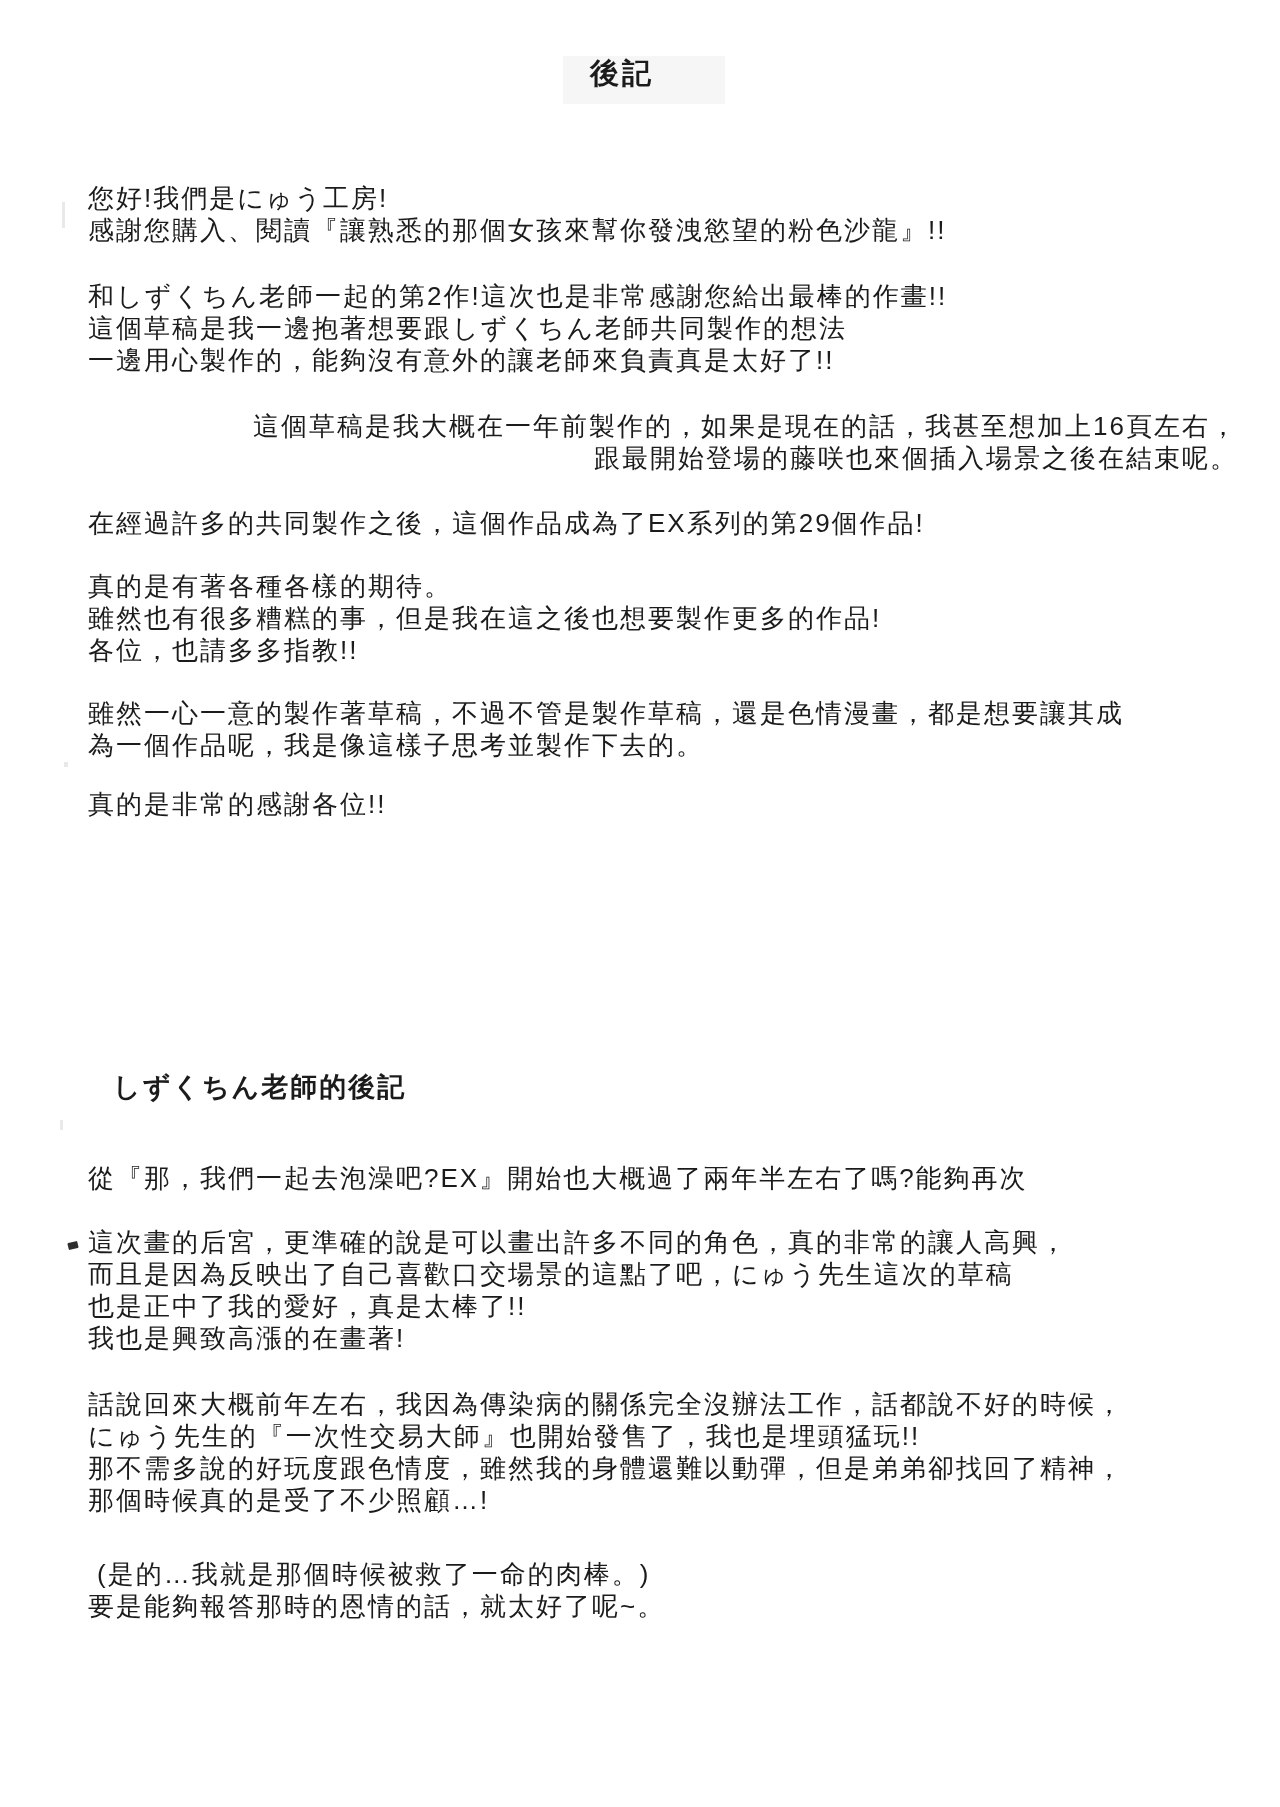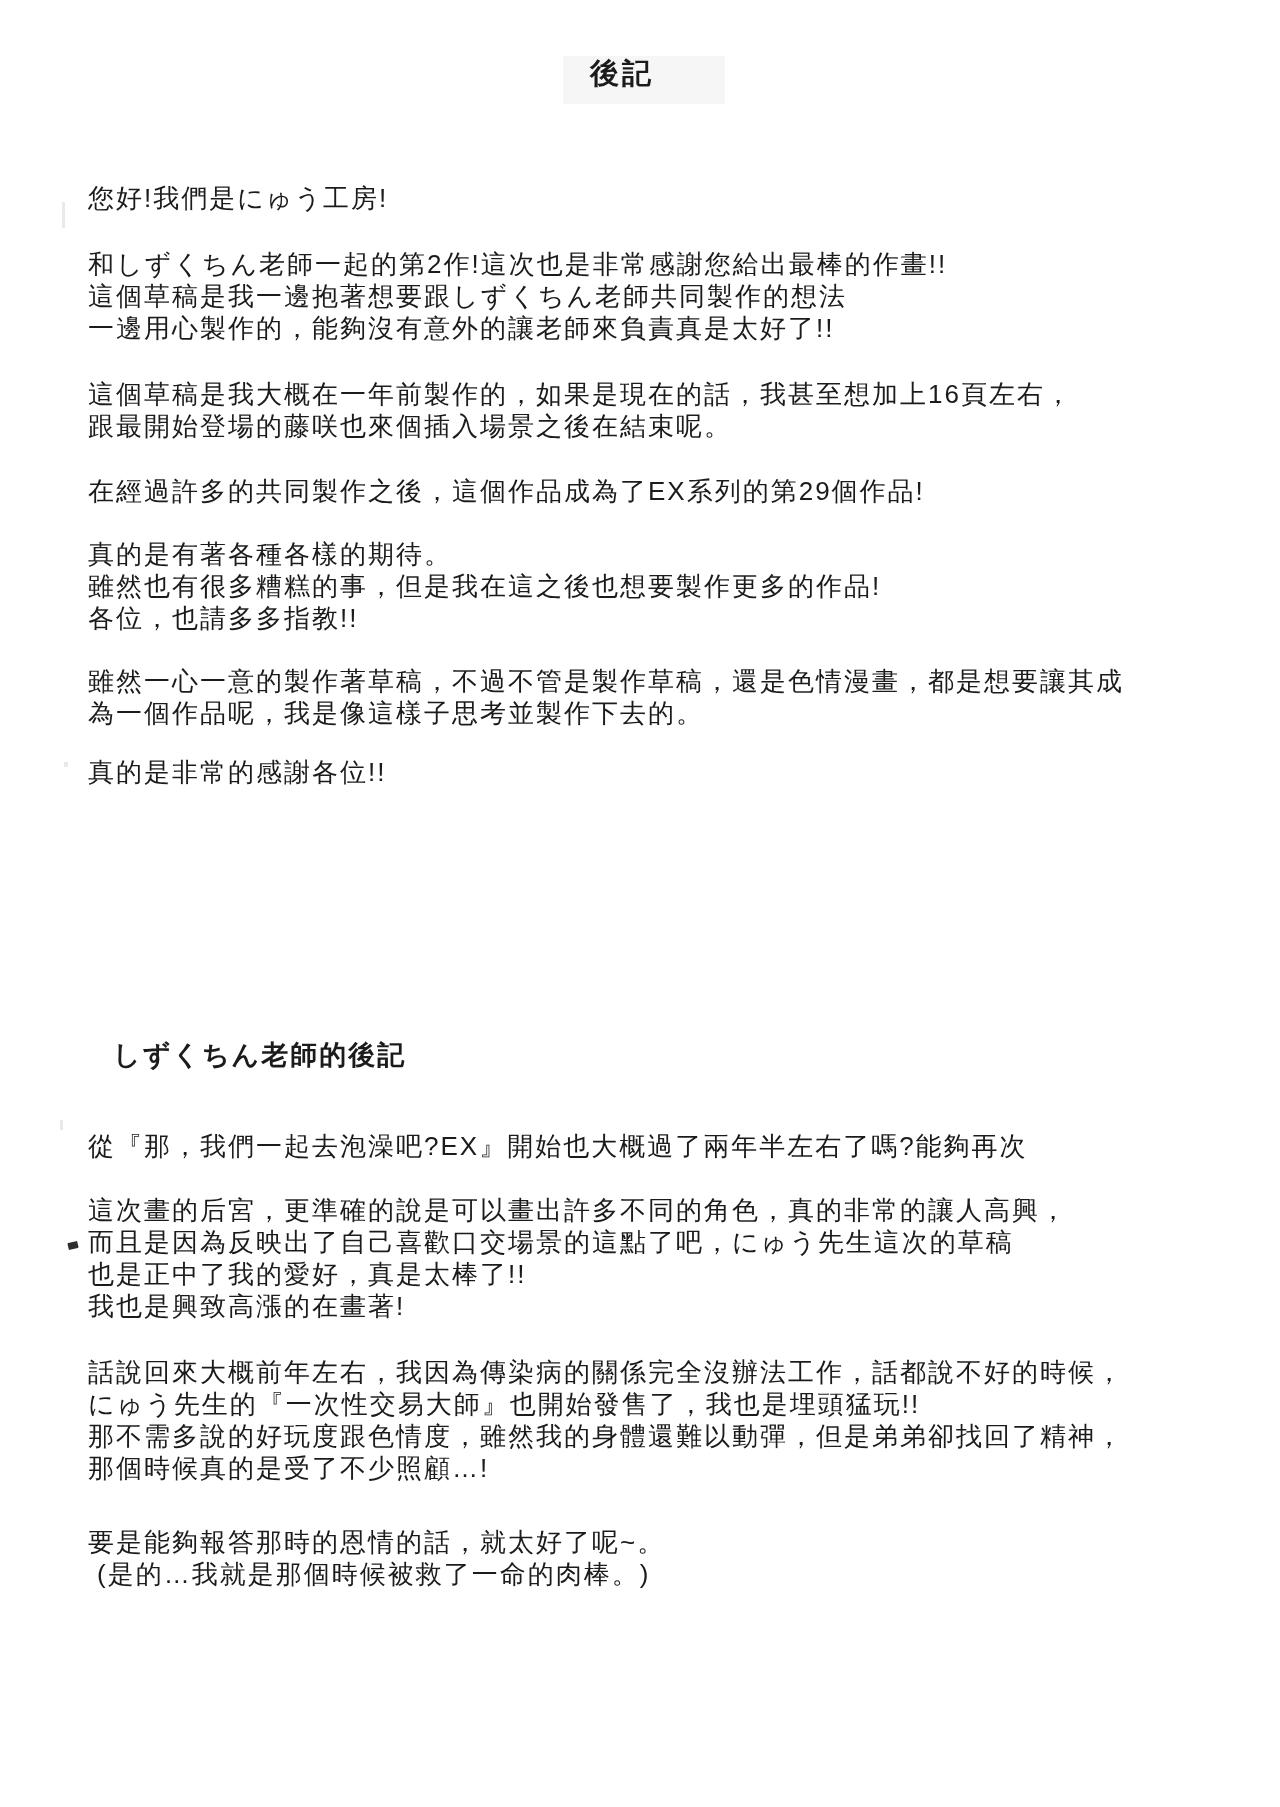--- a/index.html
+++ b/index.html
@@ -48,21 +48,21 @@
   }
   .para {
     font-size: 26px;
     line-height: 32px;
     letter-spacing: 2px;
     margin: 0;
   }
   .line { white-space: nowrap; }
   .line.indent { padding-left: 9px; }
   .p2  { margin-top: 34px; }
-  .p3  { margin-top: 34px; }
+  .p3  { margin-top: 34px; text-align: right; }
   .p4  { margin-top: 33px; }
   .p5  { margin-top: 31px; }
   .p6  { margin-top: 31px; }
   .p7  { margin-top: 27px; }
   .artist-heading {
     margin: 248px 0 0 25px;
     font-size: 27px;
     line-height: 38px;
     font-weight: 600;
     letter-spacing: 2px;
@@ -90,20 +90,21 @@
 
 <div class="page">
 
   <div class="title-shade"></div>
   <div class="page-title">後記</div>
 
   <div class="content">
 
     <div class="para p1">
       <div class="line">您好!我們是にゅう工房!</div>
+      <div class="line">感謝您購入、閱讀『讓熟悉的那個女孩來幫你發洩慾望的粉色沙龍』!!</div>
     </div>
 
     <div class="para p2">
       <div class="line">和しずくちん老師一起的第2作!這次也是非常感謝您給出最棒的作畫!!</div>
       <div class="line">這個草稿是我一邊抱著想要跟しずくちん老師共同製作的想法</div>
       <div class="line">一邊用心製作的，能夠沒有意外的讓老師來負責真是太好了!!</div>
     </div>
 
     <div class="para p3">
       <div class="line">這個草稿是我大概在一年前製作的，如果是現在的話，我甚至想加上16頁左右，</div>
@@ -143,22 +144,22 @@
     </div>
 
     <div class="para p10">
       <div class="line">話說回來大概前年左右，我因為傳染病的關係完全沒辦法工作，話都說不好的時候，</div>
       <div class="line">にゅう先生的『一次性交易大師』也開始發售了，我也是埋頭猛玩!!</div>
       <div class="line">那不需多說的好玩度跟色情度，雖然我的身體還難以動彈，但是弟弟卻找回了精神，</div>
       <div class="line">那個時候真的是受了不少照顧…!</div>
     </div>
 
     <div class="para p11">
+      <div class="line indent">(是的…我就是那個時候被救了一命的肉棒。)</div>
       <div class="line">要是能夠報答那時的恩情的話，就太好了呢~。</div>
-      <div class="line indent">(是的…我就是那個時候被救了一命的肉棒。)</div>
     </div>
 
   </div>
 
   <div class="artifact smudge-1"></div>
   <div class="artifact smudge-2"></div>
   <div class="artifact smudge-3"></div>
   <div class="artifact speck"></div>
 
 </div>

